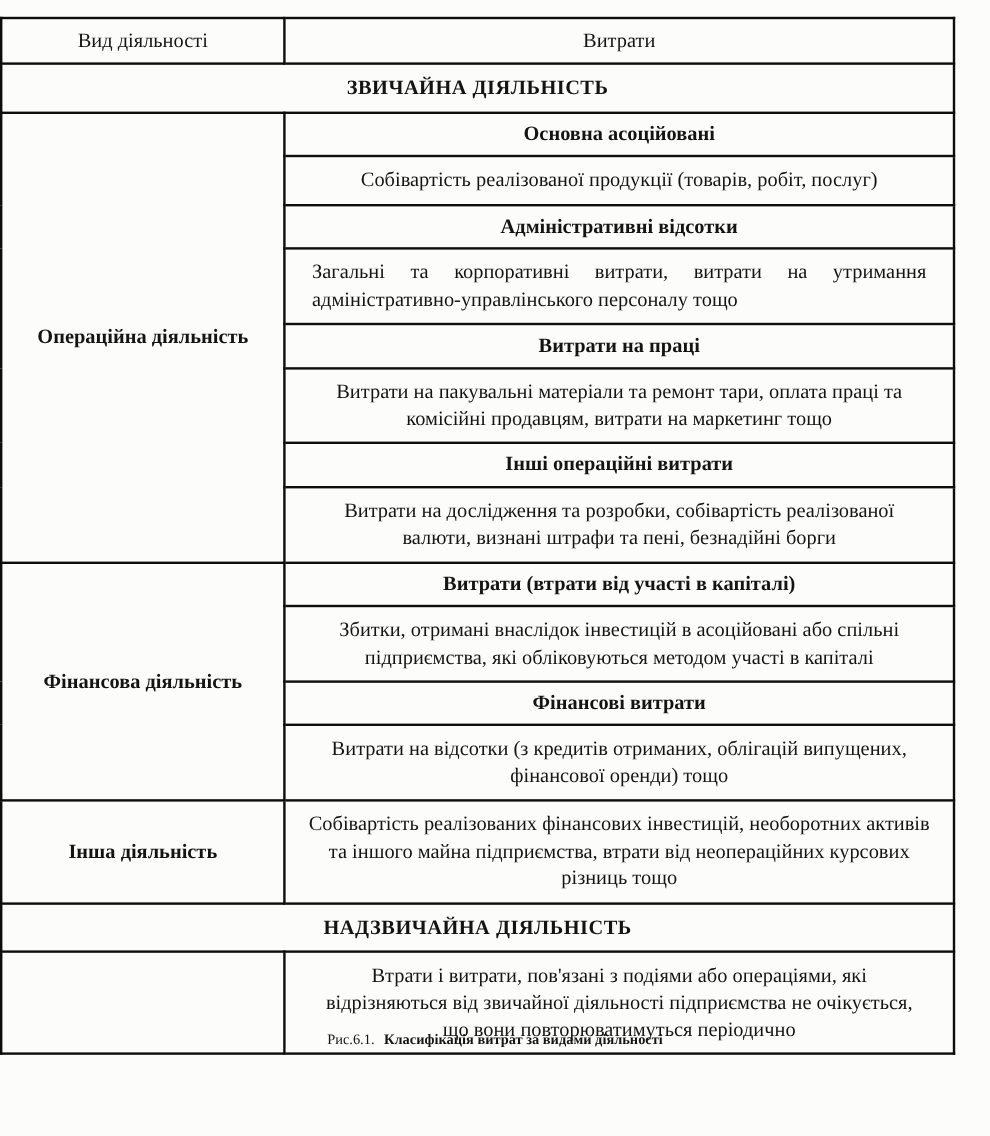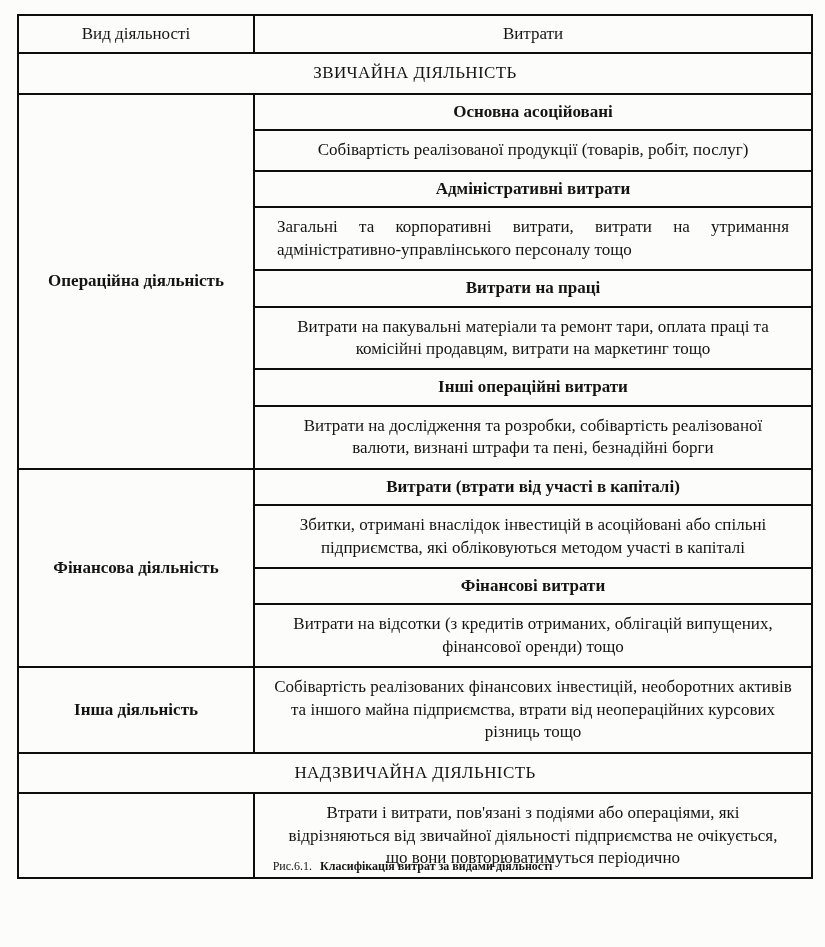--- a/index.html
+++ b/index.html
@@ -12,21 +12,21 @@
     font-family: "Liberation Serif", "DejaVu Serif", serif;
     color: #141414;
   }
   .page {
     position: relative;
     width: 825px;
     height: 947px;
   }
   table.cls {
     position: absolute;
-    left: 17px;
+    left: 0;
     top: 14px;
     width: 794px;
     border-collapse: collapse;
     table-layout: fixed;
   }
   table.cls td {
     border: 2px solid #0d0d0d;
     font-size: 17px;
     line-height: 1.32;
     vertical-align: middle;
@@ -34,21 +34,21 @@
   col.c-left  { width: 236px; }
   col.c-right { width: 558px; }
 
   td.hdr {
     text-align: center;
     padding: 7px 6px;
     font-weight: normal;
   }
   td.section {
     text-align: center;
-    font-weight: normal;
+    font-weight: bold;
     font-size: 19px;
     letter-spacing: 0.4px;
     padding: 8px 6px;
   }
   td.group {
     text-align: center;
     font-weight: bold;
     padding: 6px 8px;
   }
   td.subhead {
@@ -100,21 +100,21 @@
       </tr>
 
       <tr>
         <td class="group" rowspan="8">Операційна діяльність</td>
         <td class="subhead">Основна асоційовані</td>
       </tr>
       <tr>
         <td class="bodycell tight">Собівартість реалізованої продукції (товарів, робіт, послуг)</td>
       </tr>
       <tr>
-        <td class="subhead">Адміністративні витрати</td>
+        <td class="subhead">Адміністративні відсотки</td>
       </tr>
       <tr>
         <td class="bodycell justify">Загальні та корпоративні витрати, витрати на утримання адміністративно-управлінського персоналу тощо</td>
       </tr>
       <tr>
         <td class="subhead">Витрати на праці</td>
       </tr>
       <tr>
         <td class="bodycell tight">Витрати на пакувальні матеріали та ремонт тари, оплата праці та комісійні продавцям, витрати на маркетинг тощо</td>
       </tr>

